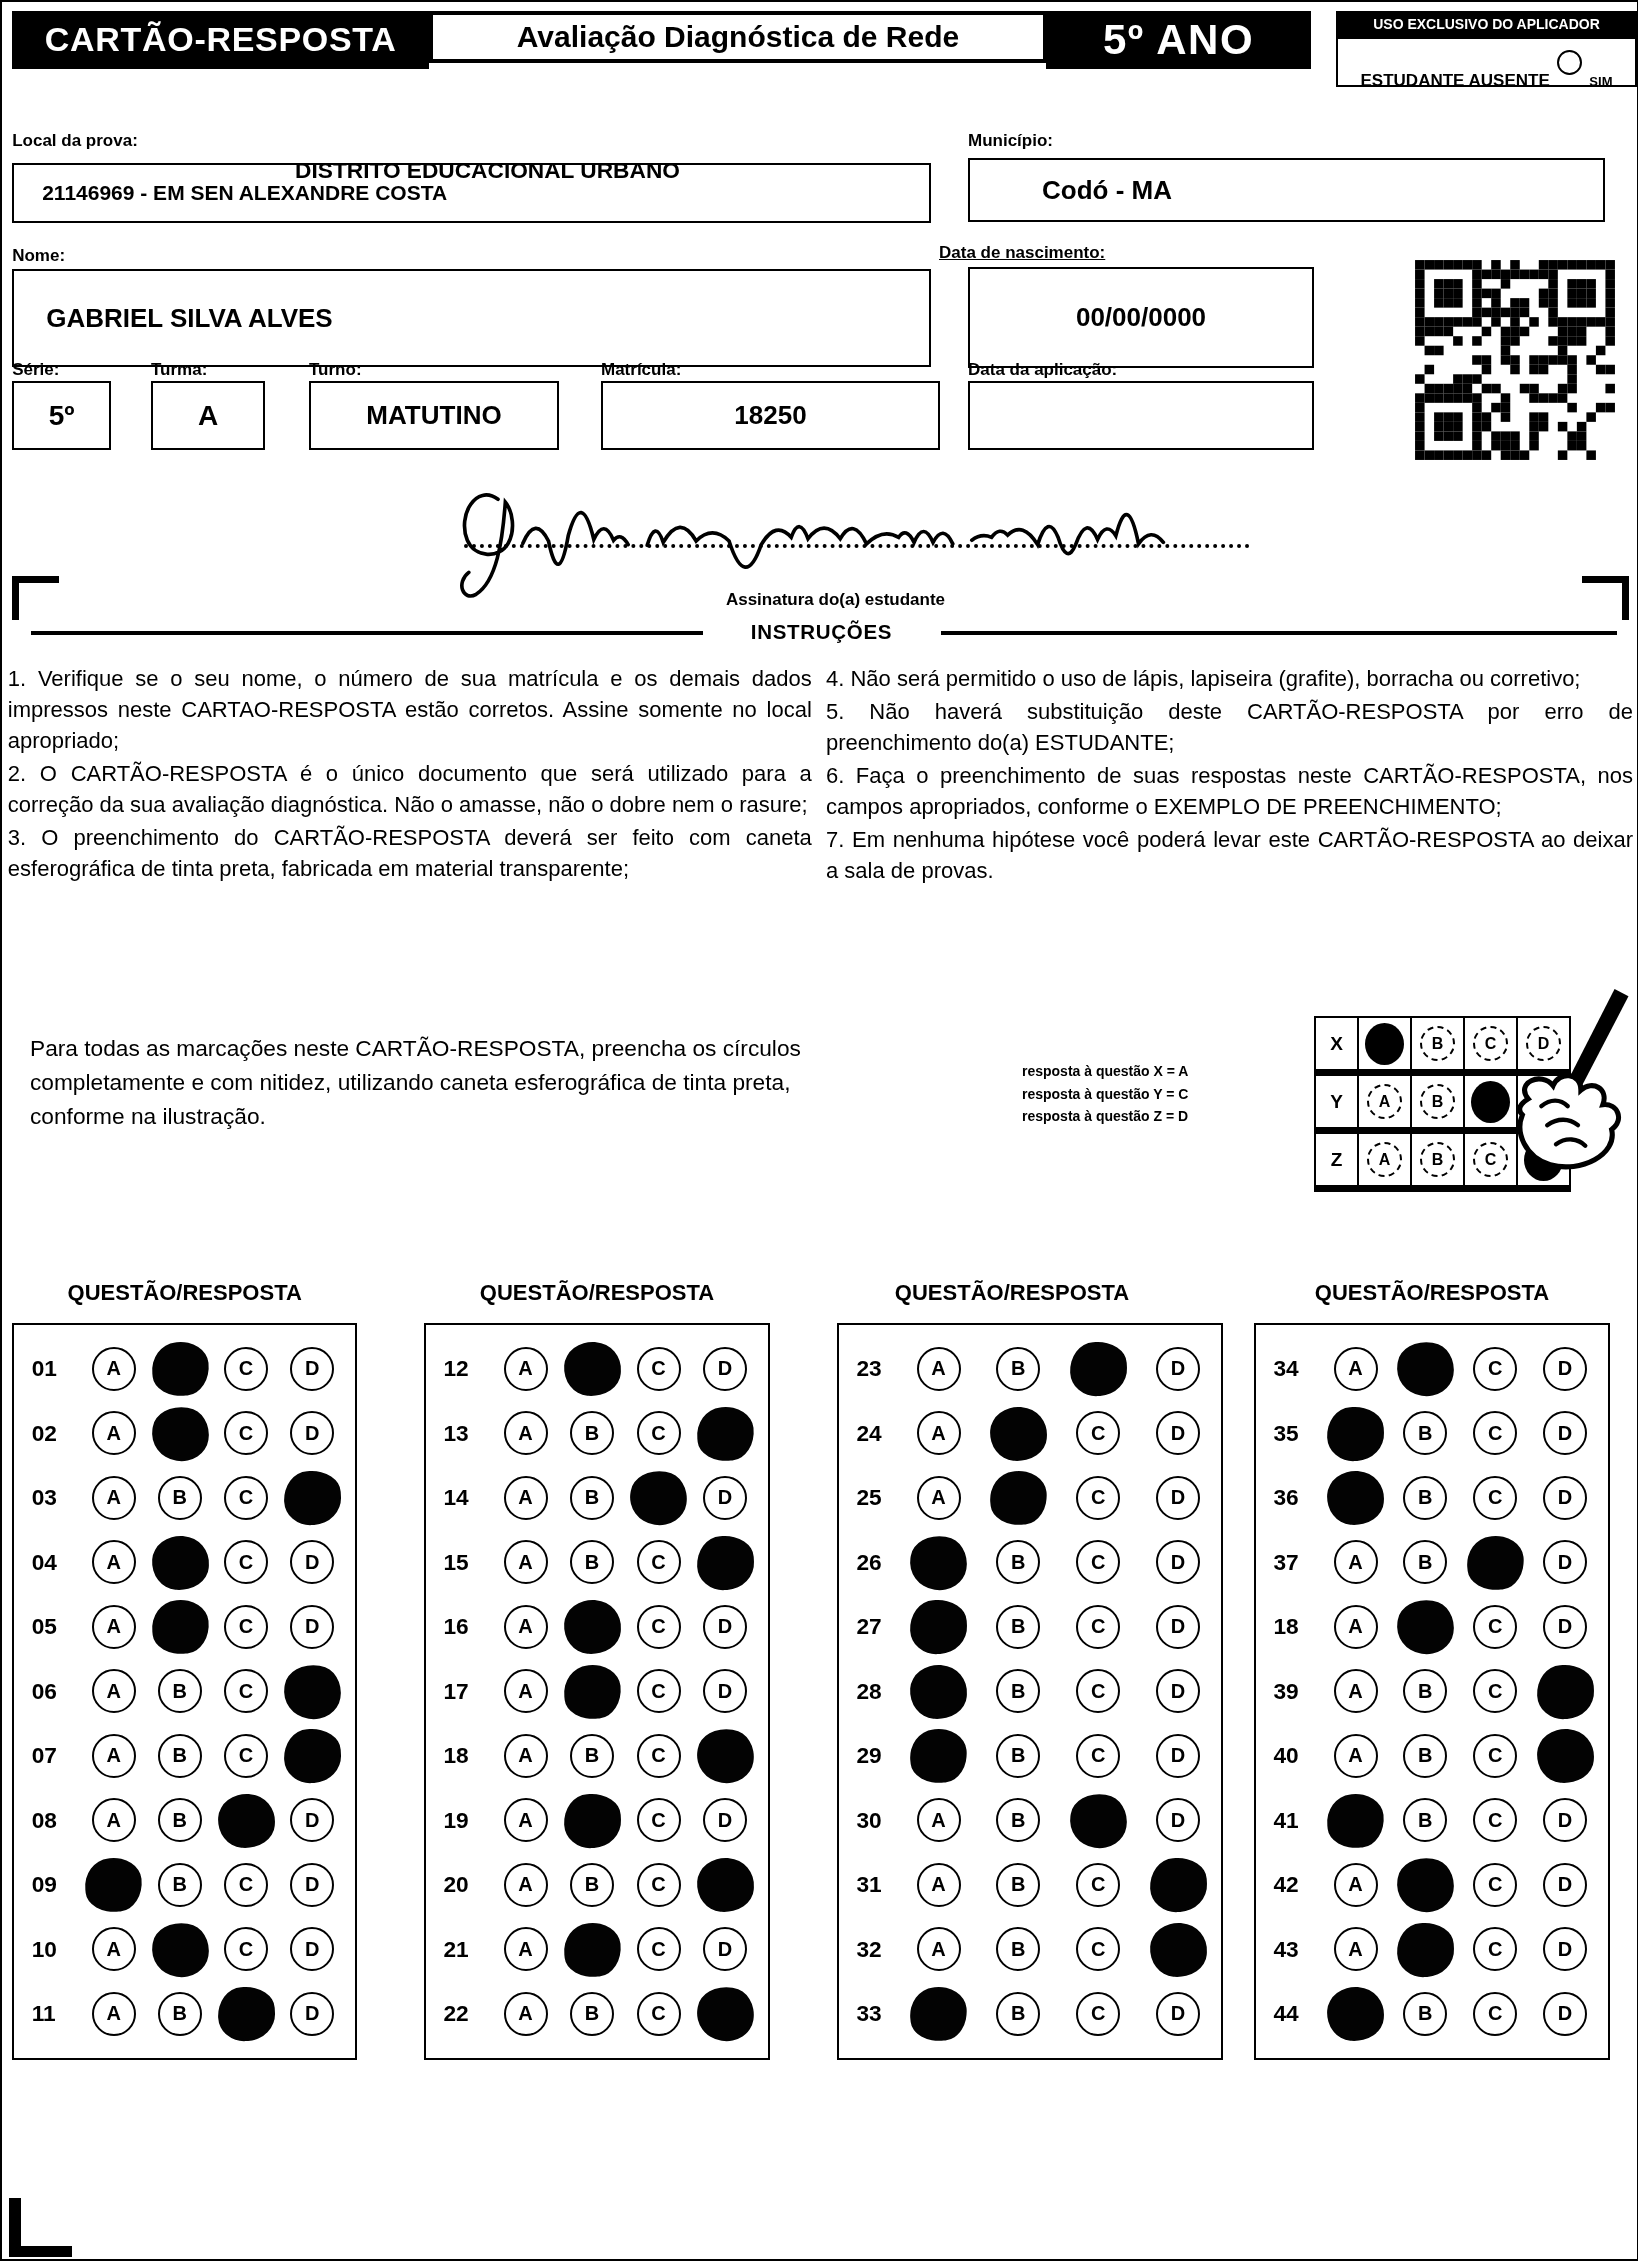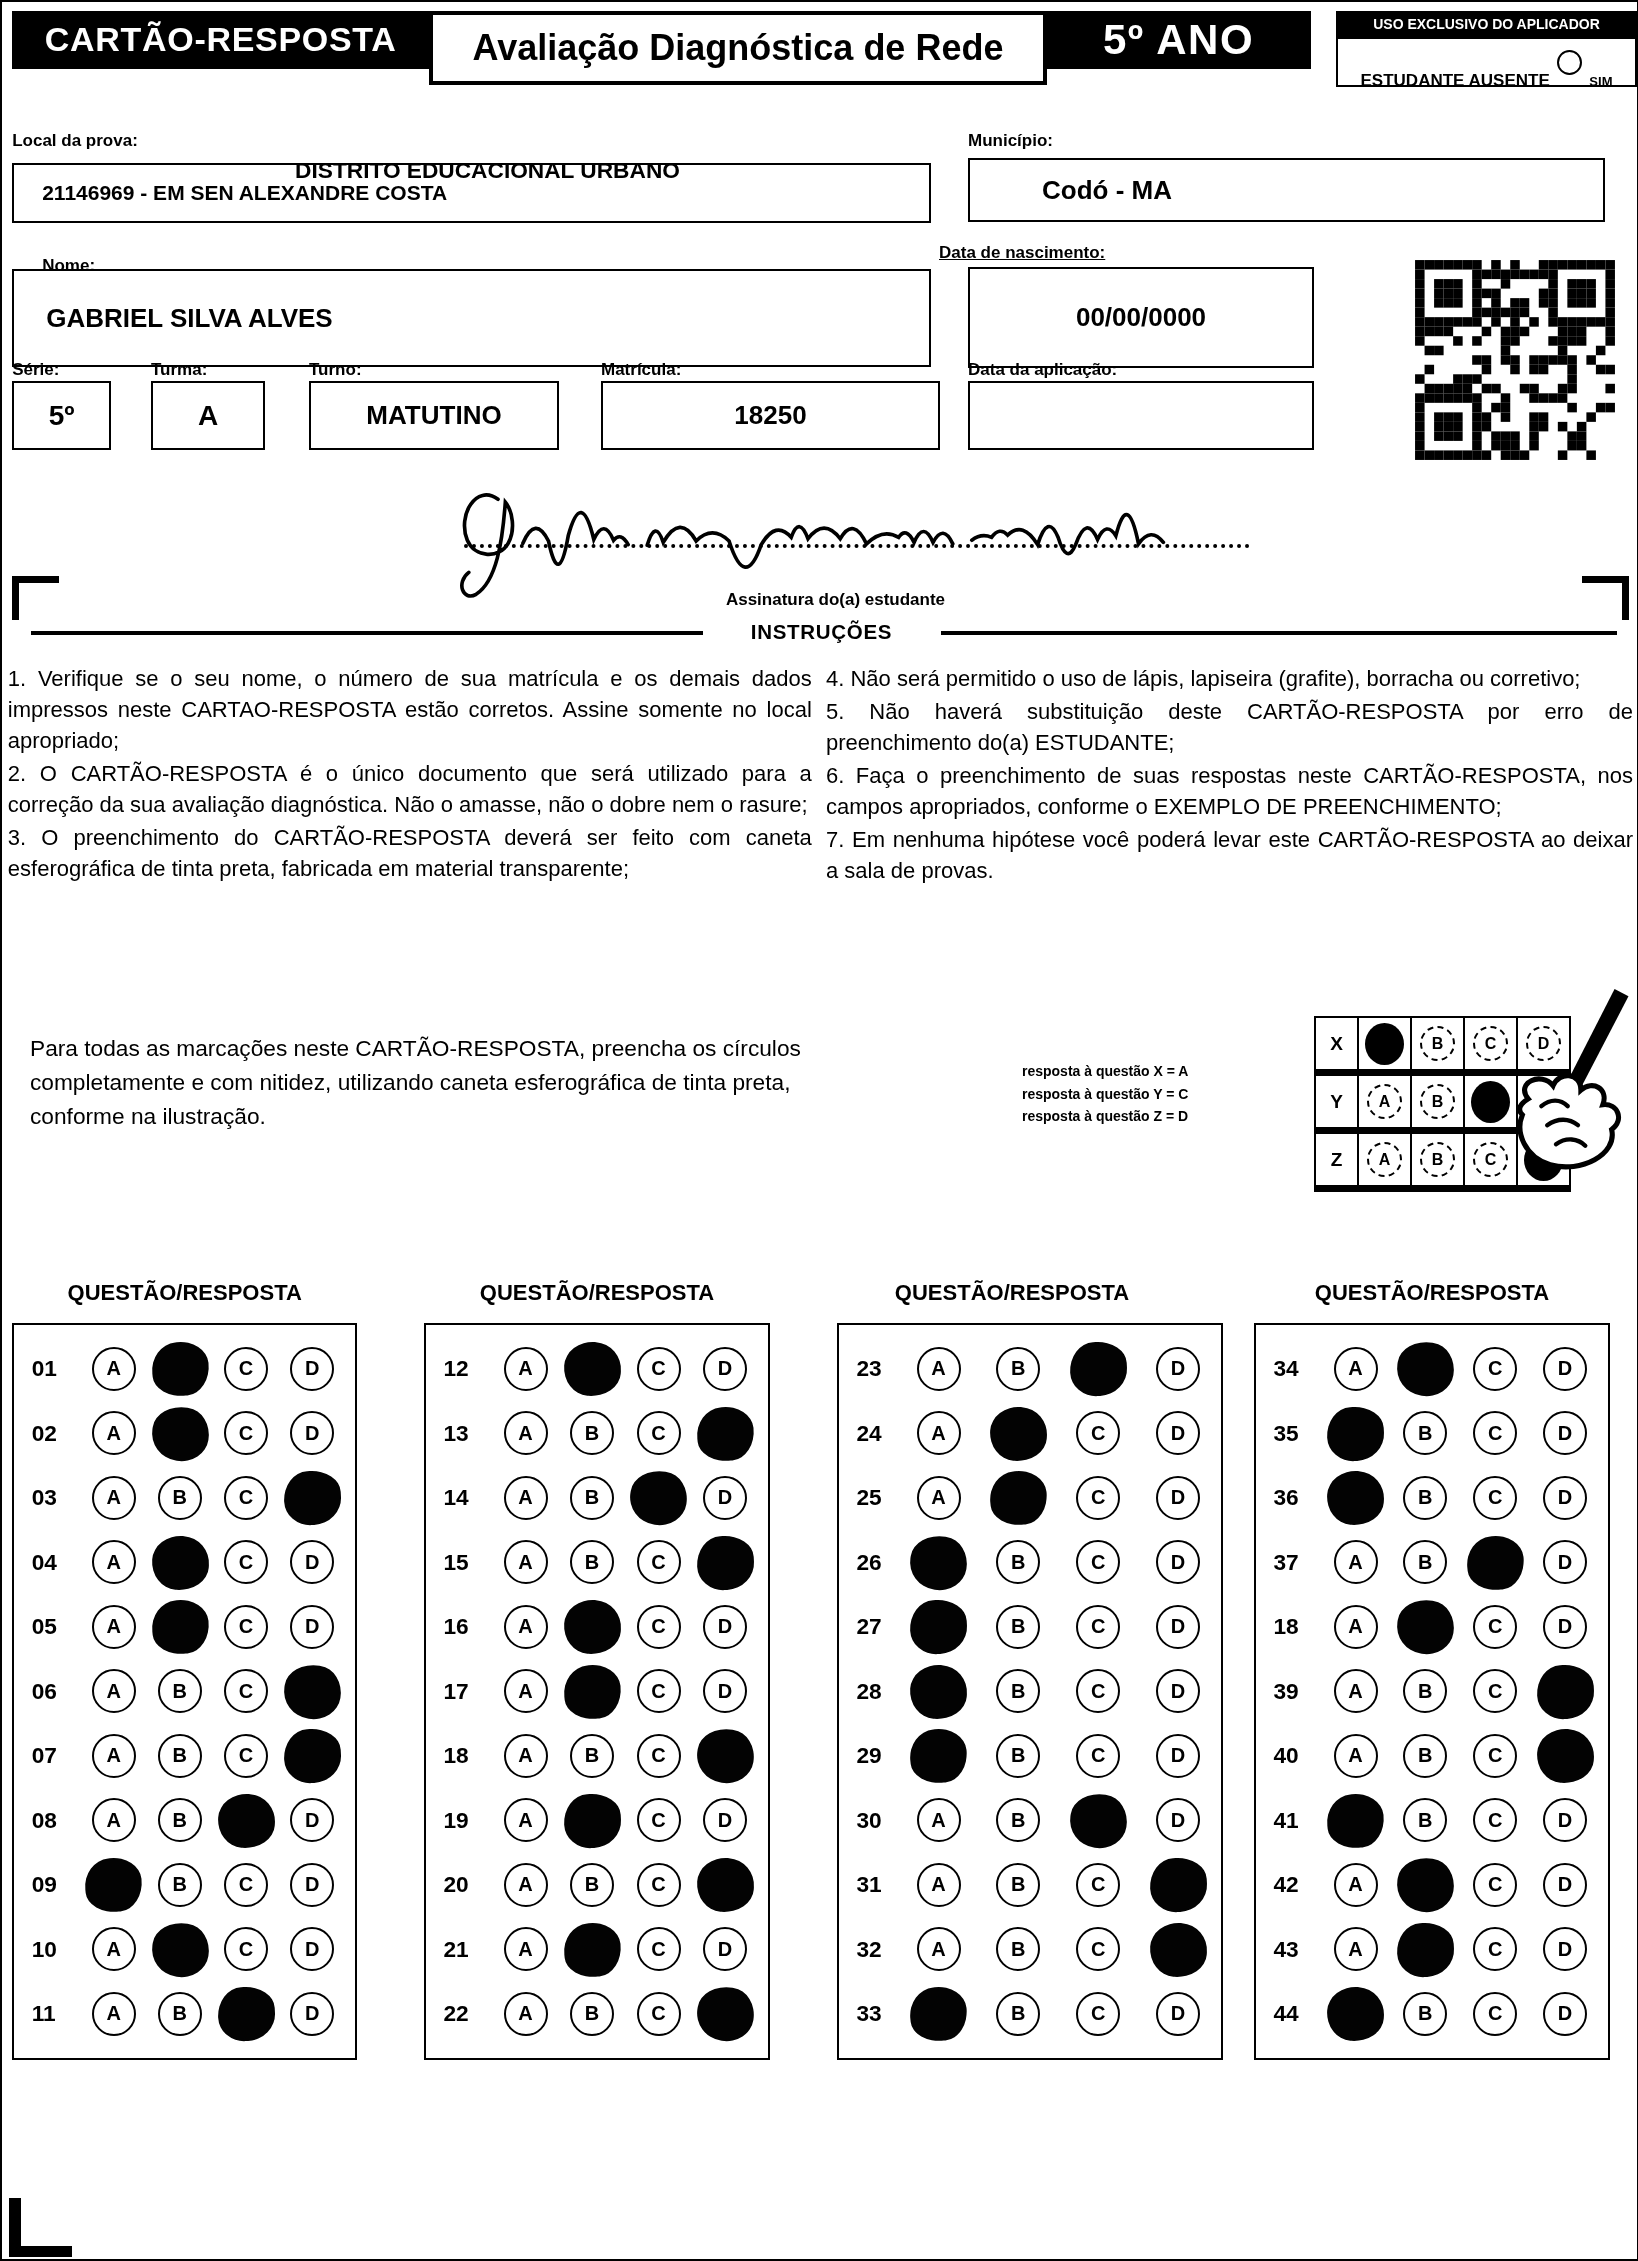--- a/index.html
+++ b/index.html
@@ -55,38 +55,38 @@
   .b1{border-radius:47% 53% 44% 56%/55% 45% 58% 42%;transform:rotate(-6deg);}
   .b2{border-radius:56% 44% 50% 50%/46% 54% 48% 52%;transform:rotate(9deg);}
   .b3{border-radius:45% 55% 52% 48%/57% 43% 52% 48%;transform:rotate(-3deg);}
 </style>
 </head>
 <body>
 
 <div id="page">
 
   <div class="abs hdr-black center" style="left:10.2px;top:8.8px;width:417px;height:58px;font-size:34px;letter-spacing:0.7px;">CARTÃO-RESPOSTA</div>
-  <div class="abs hdr-exam center" style="left:427px;top:8.8px;width:618px;height:74px;font-size:36px;">Avaliação Diagnóstica de Rede</div>
+  <div class="abs hdr-exam center" style="left:427px;top:8.8px;width:618px;height:52px;font-size:30px;">Avaliação Diagnóstica de Rede</div>
   <div class="abs hdr-black center" style="left:1044px;top:8.8px;width:265px;height:58px;font-size:42px;letter-spacing:1.5px;">5º ANO</div>
 
   <div class="abs uso-bar center" style="left:1334px;top:8.8px;width:301px;height:26px;font-size:14px;">USO EXCLUSIVO DO APLICADOR</div>
   <div class="abs absent-box" style="left:1334px;top:35px;width:301px;height:50px;">
     <span class="bold" style="font-size:17px;">ESTUDANTE AUSENTE</span>
     <span class="absent-circle"></span>
     <span class="bold" style="font-size:13px;">SIM</span>
   </div>
 
   <div class="abs field-label" style="left:10.2px;top:129px;">Local da prova:</div>
   <div class="abs bold" style="left:175px;top:117px;width:621px;text-align:center;font-size:22.7px;">DISTRITO EDUCACIONAL URBANO</div>
   <div class="abs field-label" style="left:966px;top:129px;">Município:</div>
 
   <div class="abs field-box" style="left:10.2px;top:161px;width:919px;height:60px;font-size:21px;padding-left:28px;">21146969 - EM SEN ALEXANDRE COSTA</div>
   <div class="abs field-box" style="left:966px;top:156px;width:637px;height:64px;font-size:26px;padding-left:72px;border-width:2.9px;">Codó - MA</div>
 
-  <div class="abs field-label" style="left:10.2px;top:254px;margin-left:30px;">Nome:</div>
+  <div class="abs field-label" style="left:10.2px;top:244px;">Nome:</div>
   <div class="abs field-label" style="left:937px;top:241px;text-decoration:underline;">Data de nascimento:</div>
   <div class="abs field-box" style="left:10.2px;top:267px;width:919px;height:98px;font-size:26px;padding-left:32px;">GABRIEL SILVA ALVES</div>
   <div class="abs field-box center" style="left:966px;top:265px;width:346px;height:101px;font-size:26px;">00/00/0000</div>
 
   <svg class="abs" style="left:1405px;top:250px;" width="216" height="216" viewBox="0 0 295 295" id="qr-svg">
       <rect x="0" y="0" width="295" height="295" fill="#fff"></rect>
       <rect x="11" y="11" width="13" height="13" fill="#000"></rect>
       <rect x="24" y="11" width="13" height="13" fill="#000"></rect>
       <rect x="37" y="11" width="13" height="13" fill="#000"></rect>
       <rect x="50" y="11" width="13" height="13" fill="#000"></rect>

